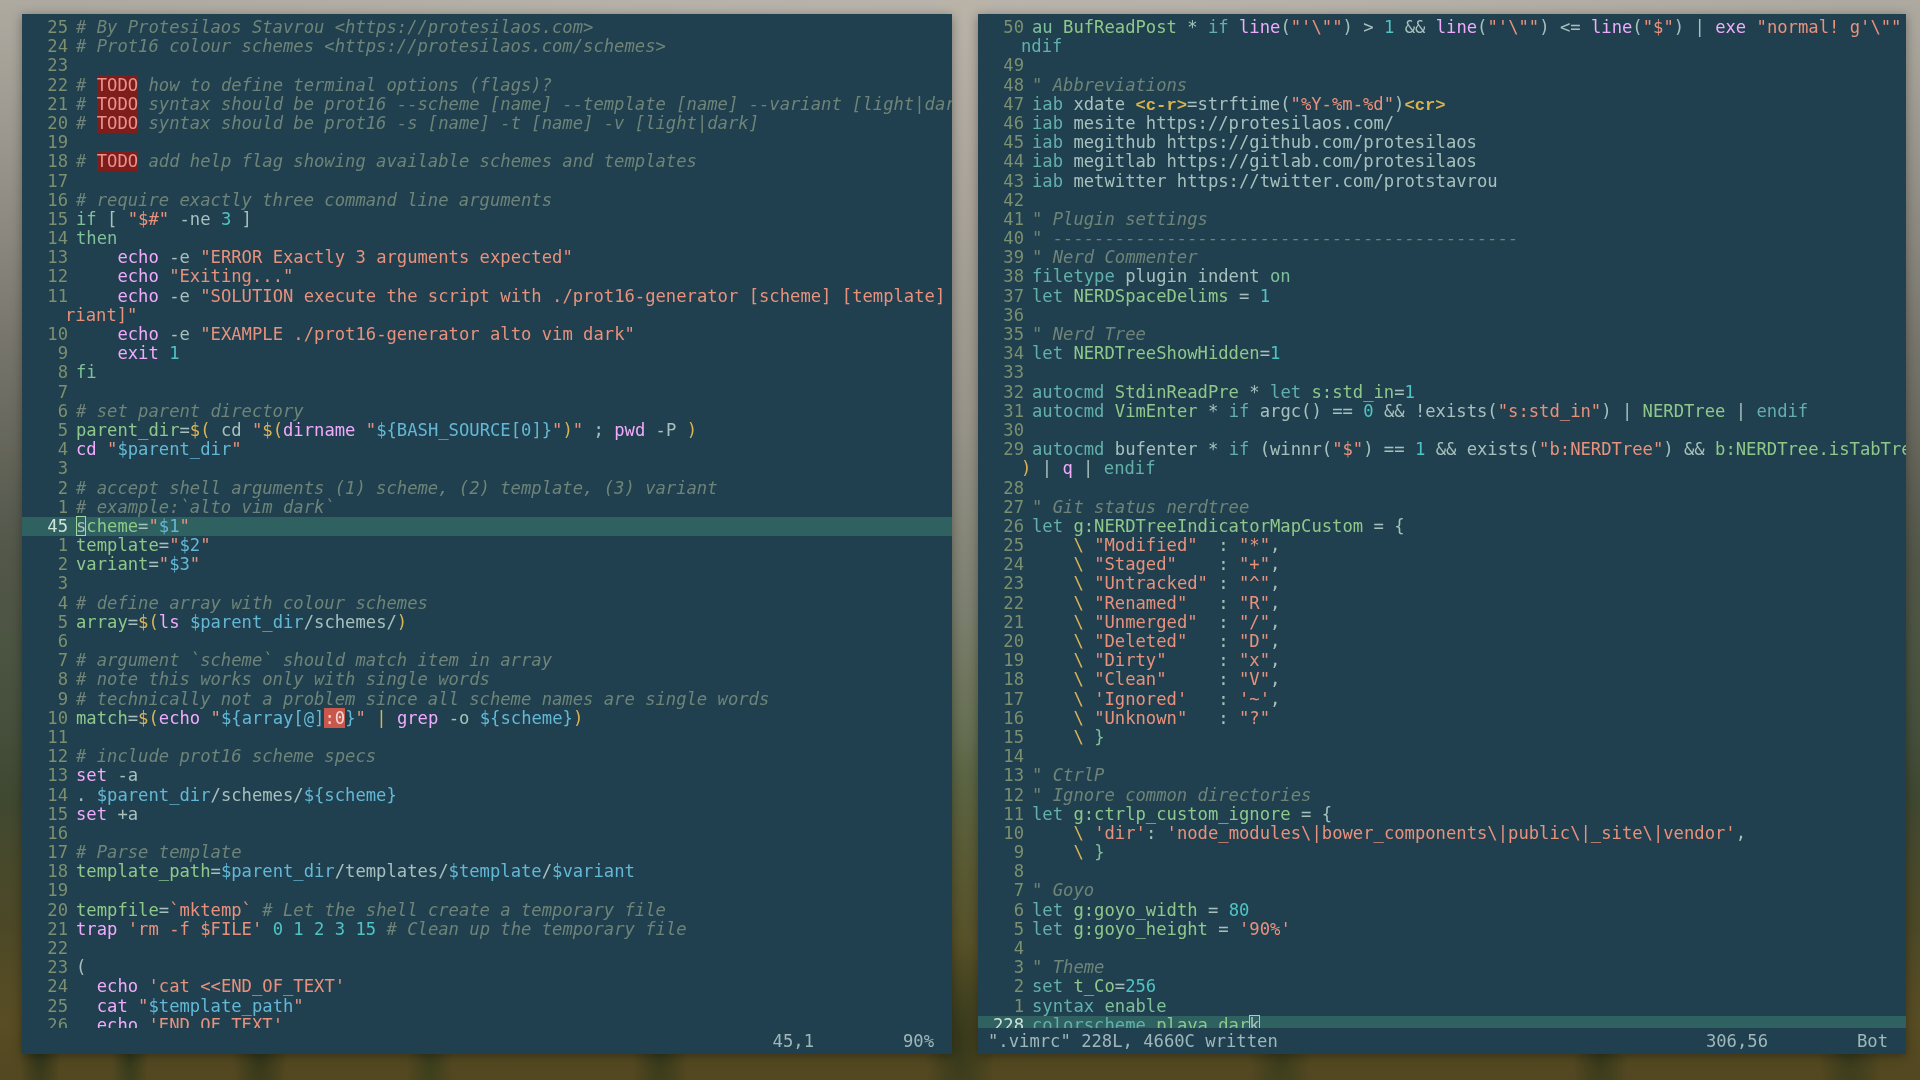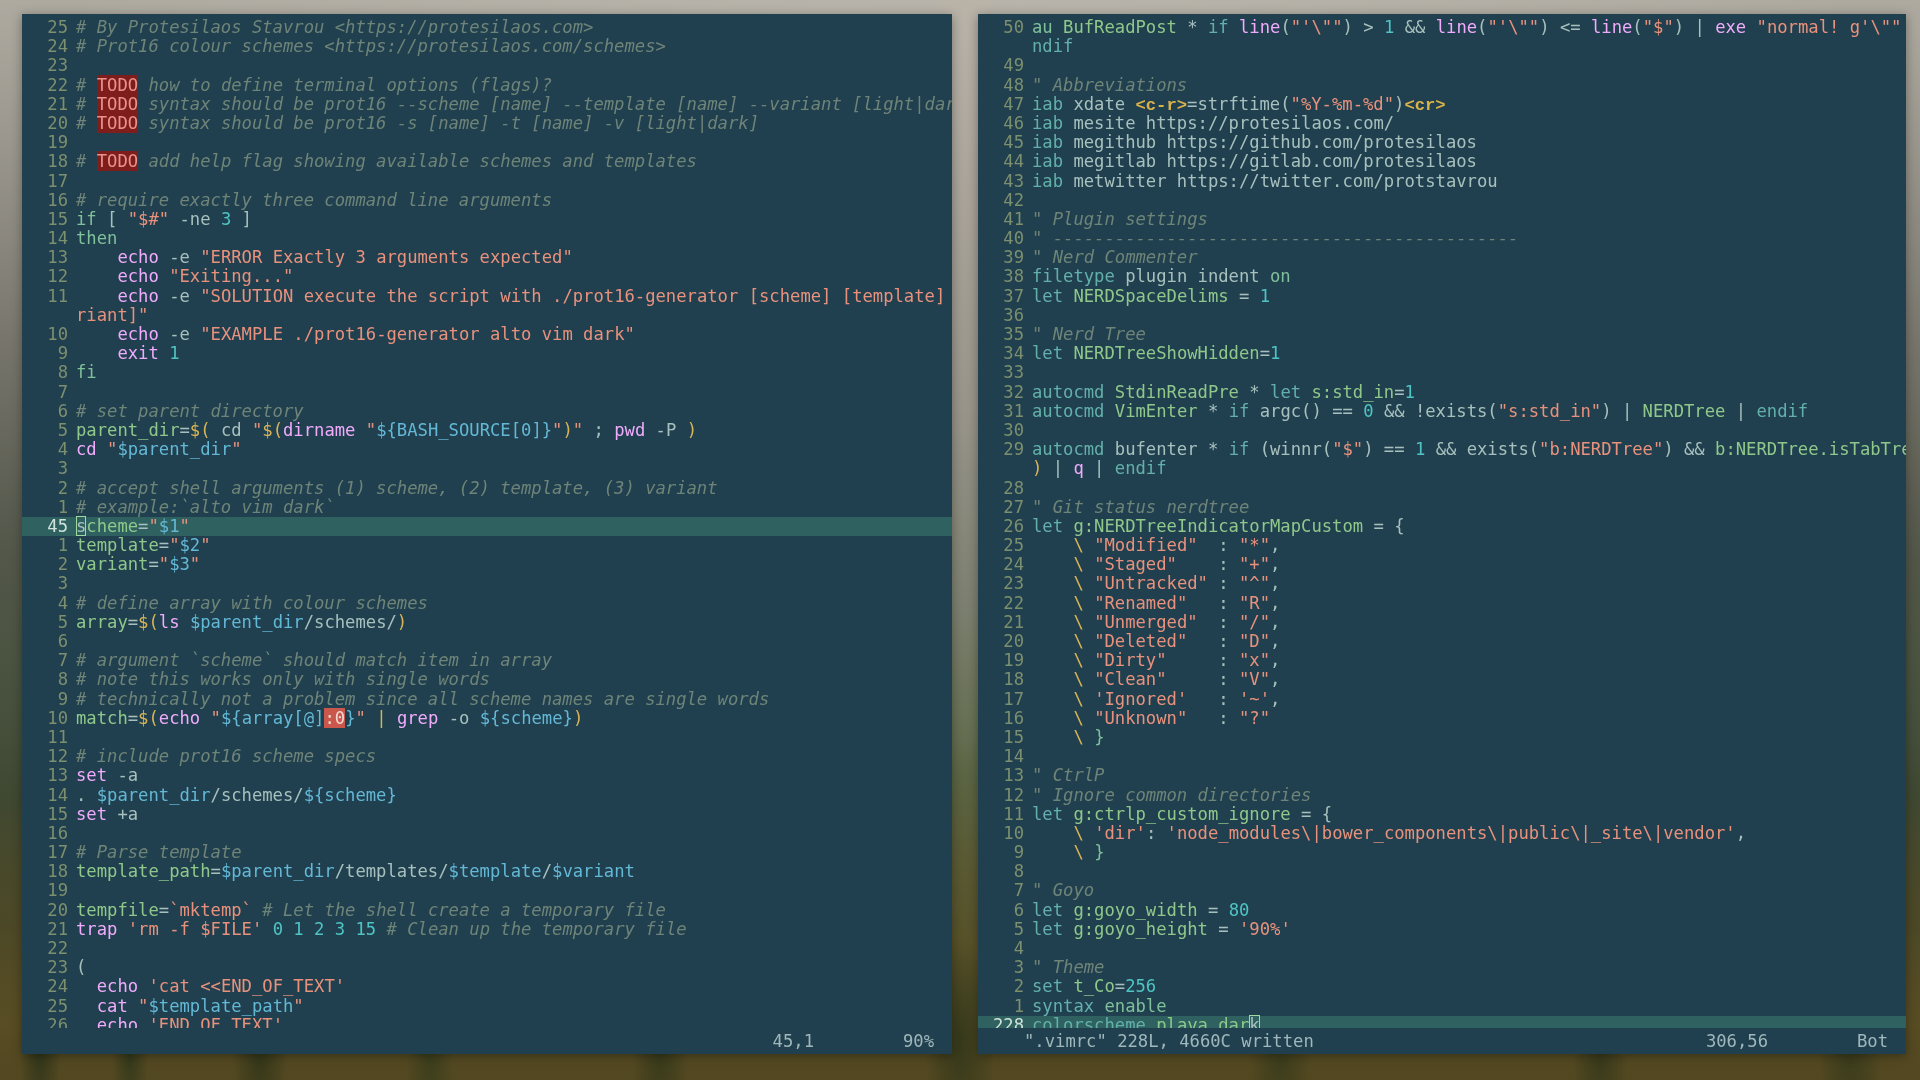--- a/index.html
+++ b/index.html
@@ -58,21 +58,21 @@
   }
   .row{height:19.2px;display:block;}
   .row.cur{background:#2f6160;}
   .ln{
     display:inline-block;width:46px;text-align:right;
     color:#7c8f6e;
   }
   .ln.abs{color:#cfe3d8;}
   .row.cur .ln{color:#cfe3d8;}
   .txt{padding-left:8px;}
-  .wrap{display:block;height:19.2px;padding-left:54px;}
+  .wrap{display:block;height:19.2px;padding-left:43px;}
 
   
   .cmt   {color:#6f8478;font-style:italic;}
   .todo  {background:#7f1d1d;color:#e8928a;font-style:normal;}
   .kw    {color:#7fc19a;}
   .kw2   {color:#63b0ab;}
   .fn    {color:#f0abfc;}
   .str   {color:#e8917c;}
   .num   {color:#4fc4c4;}
   .var   {color:#63b8d6;}
@@ -80,21 +80,21 @@
   .id    {color:#8fc88a;}
   .pl    {color:#a7c0bd;}
   .err   {background:#c9574c;color:#f0d8d2;}
   .spec  {color:#d9b24a;font-weight:bold;font-family:Liberation Mono, monospace;}
 
   
   .status{
     position:absolute;left:0;right:0;bottom:0;height:26px;
     background:#21404f;color:#9fb7bb;
     font-size:17.2px;line-height:26px;
-    display:flex;padding-left:36px;
+    display:flex;
   }
   .status .file{padding-left:10px;flex:0 0 auto;}
   .status .spacer{flex:1 1 auto;}
   .status .pos{flex:0 0 auto;}
   .status .pct{flex:0 0 auto;padding-right:18px;width:120px;text-align:right;}
 
   .cursorbox{outline:1.6px solid #9fd9a0;outline-offset:-1px;background:transparent;}
 </style>
 </head>
 <body>

